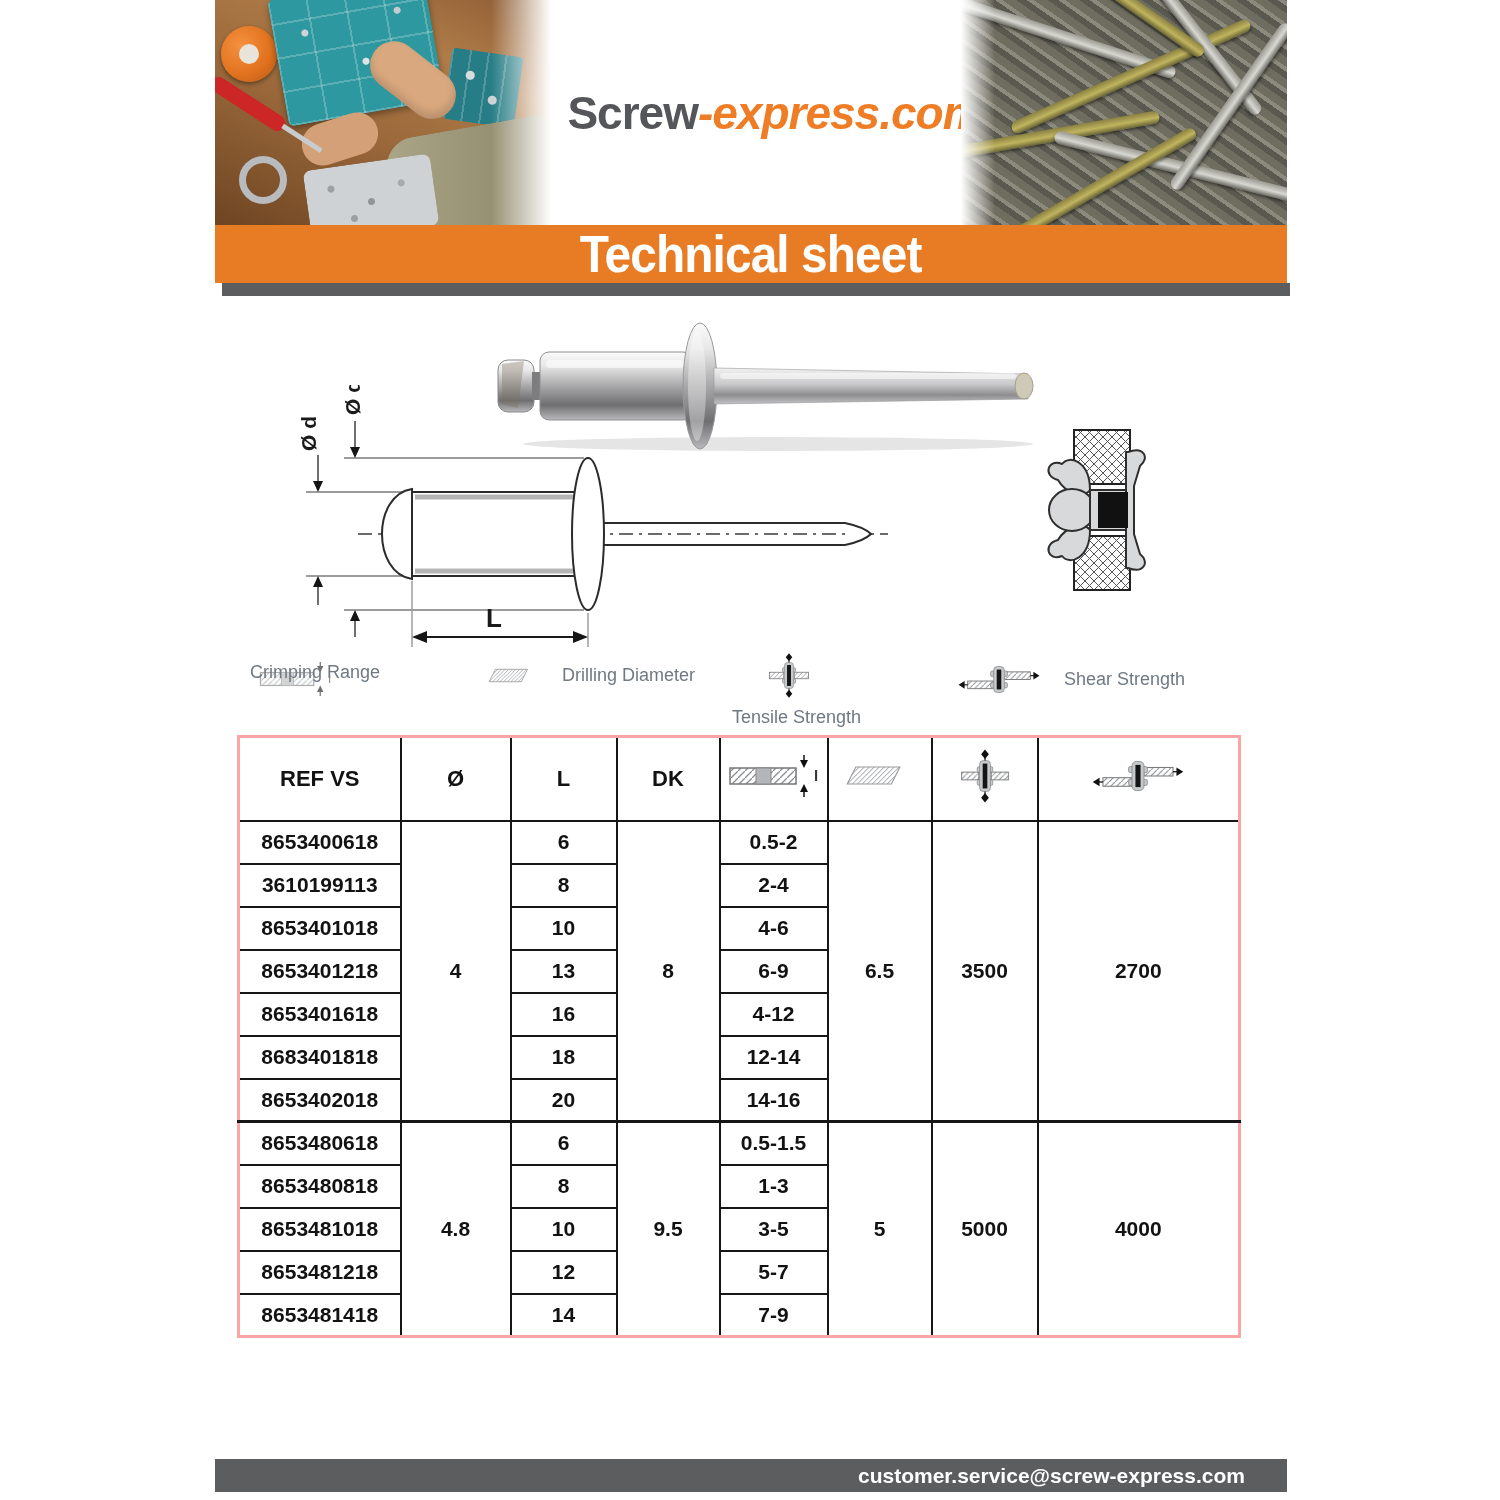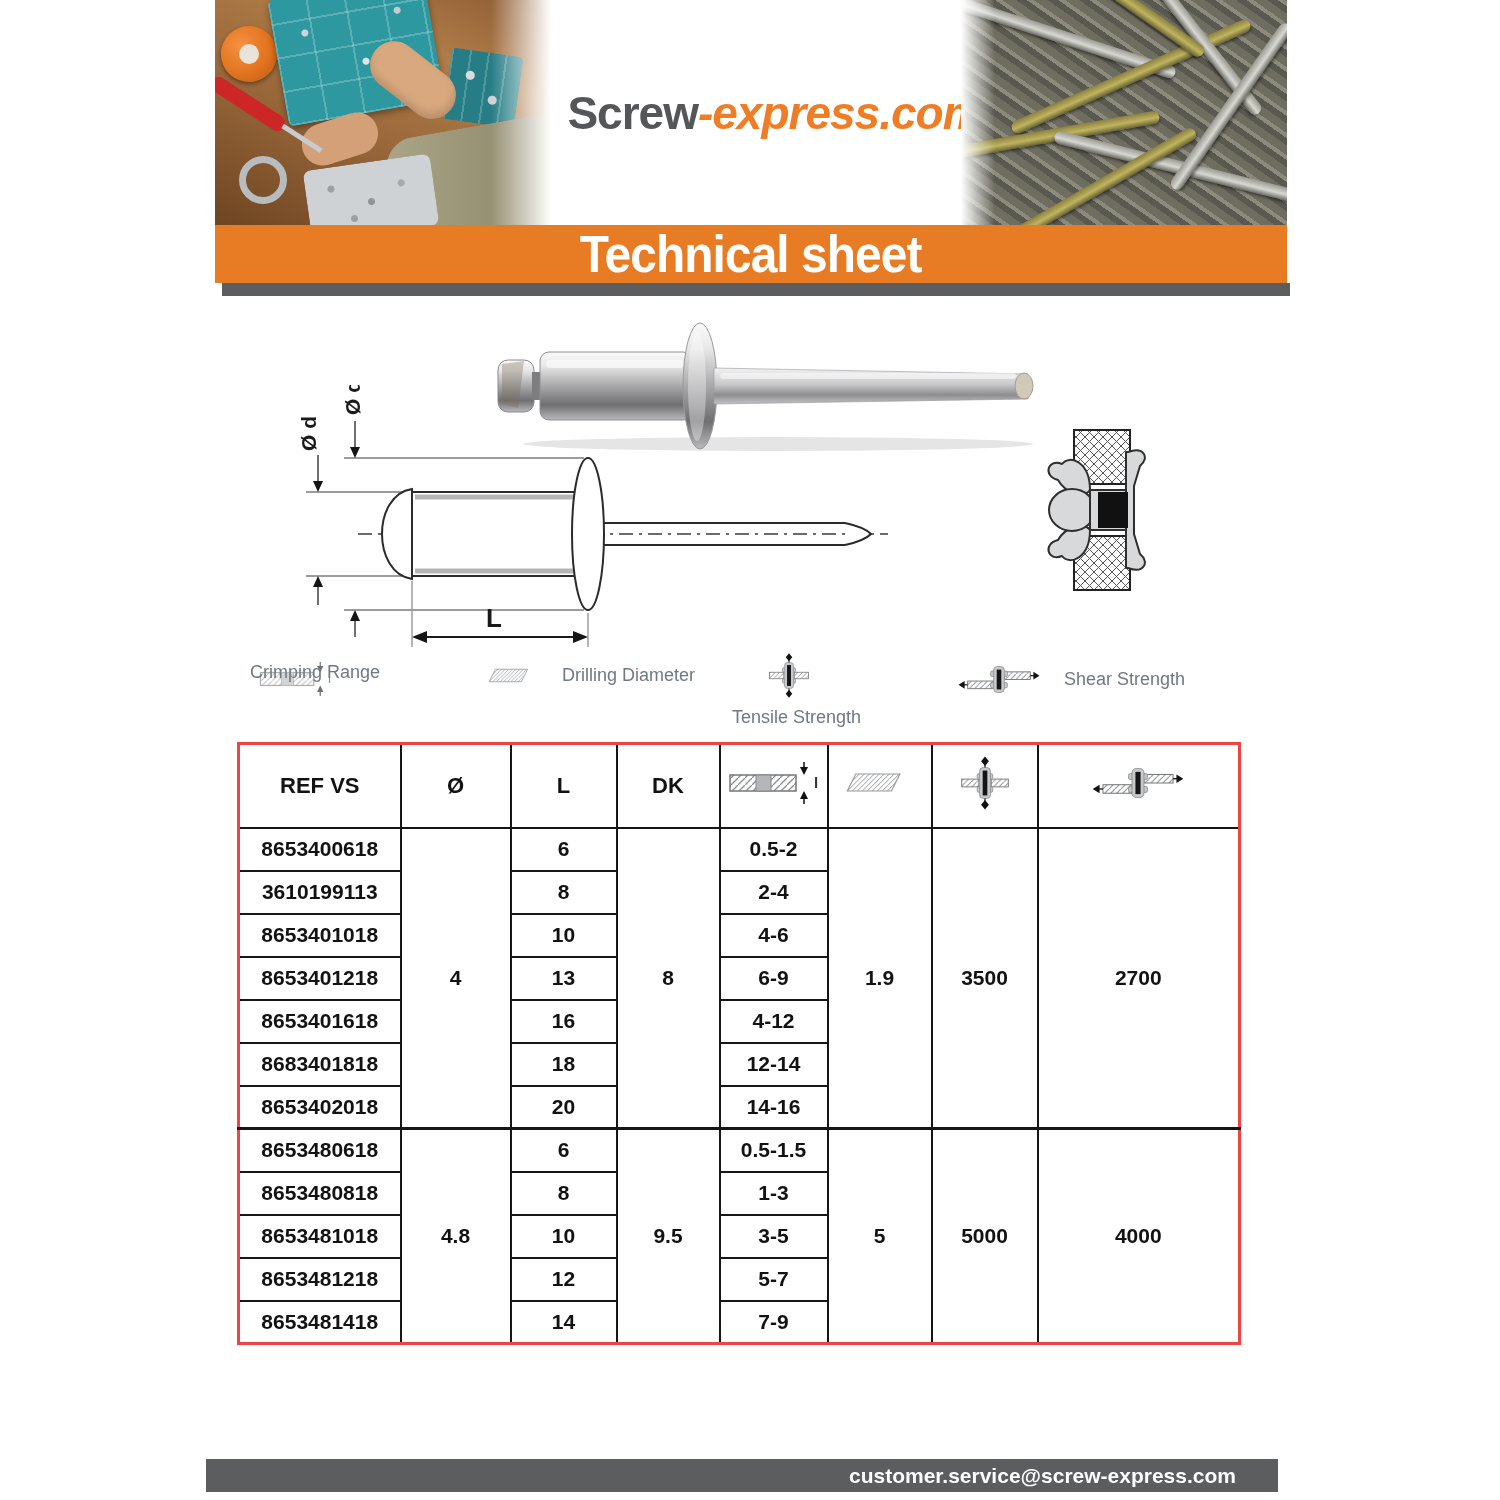--- a/index.html
+++ b/index.html
@@ -63,28 +63,28 @@
   
   .legend{left:215px;top:650px;width:1072px;height:56px;}
   .legend-item{position:absolute;display:flex;align-items:center;gap:8px;color:#6f7983;font-size:18px;white-space:nowrap;}
   .legend-label{position:relative;z-index:2;margin-left:15px;}
   .crimp-bg{position:absolute;left:-4px;top:-4px;z-index:1;opacity:.6;}
 
   
   .spec-table{position:absolute;left:237px;top:735px;border-collapse:collapse;table-layout:fixed;width:1001px;
     font-weight:bold;color:#121212;font-size:21px;text-align:center;}
   .spec-table th,.spec-table td{border:2px solid #161616;padding:0;vertical-align:middle;text-align:center;}
-  .spec-table{border:3px solid #ef4444;margin-top:7px;}
+  .spec-table{border:3px solid #fca5a5;}
   .spec-table thead tr{height:84px;}
   .spec-table tbody tr{height:43px;}
   .spec-table th{font-size:22px;}
   tr.group-start td{border-top:3px solid #161616;}
 
   
-  .footer{left:206px;top:1459px;width:1072px;height:33px;background:#5c5d5f;display:flex;align-items:center;justify-content:flex-end;}
+  .footer{left:215px;top:1459px;width:1072px;height:33px;background:#5c5d5f;display:flex;align-items:center;justify-content:flex-end;}
   .footer span{color:#fff;font-weight:bold;font-size:21px;padding-right:42px;}
 
   svg text{font-family:"Liberation Sans",sans-serif;}
 </style>
 </head>
 <body>
 
 <svg width="0" height="0" style="position:absolute" aria-hidden="true">
   <defs>
     <pattern id="hatchA" width="7" height="7" patternUnits="userSpaceOnUse">
@@ -324,21 +324,21 @@
         </th>
       </tr>
     </thead>
     <tbody>
       <tr>
         <td>8653400618</td>
         <td rowspan="7">4</td>
         <td>6</td>
         <td rowspan="7">8</td>
         <td>0.5-2</td>
-        <td rowspan="7">1.9</td>
+        <td rowspan="7">6.5</td>
         <td rowspan="7">3500</td>
         <td rowspan="7">2700</td>
       </tr>
       <tr>
         <td>3610199113</td>
         <td>8</td>
         <td>2-4</td>
       </tr>
       <tr>
         <td>8653401018</td>

